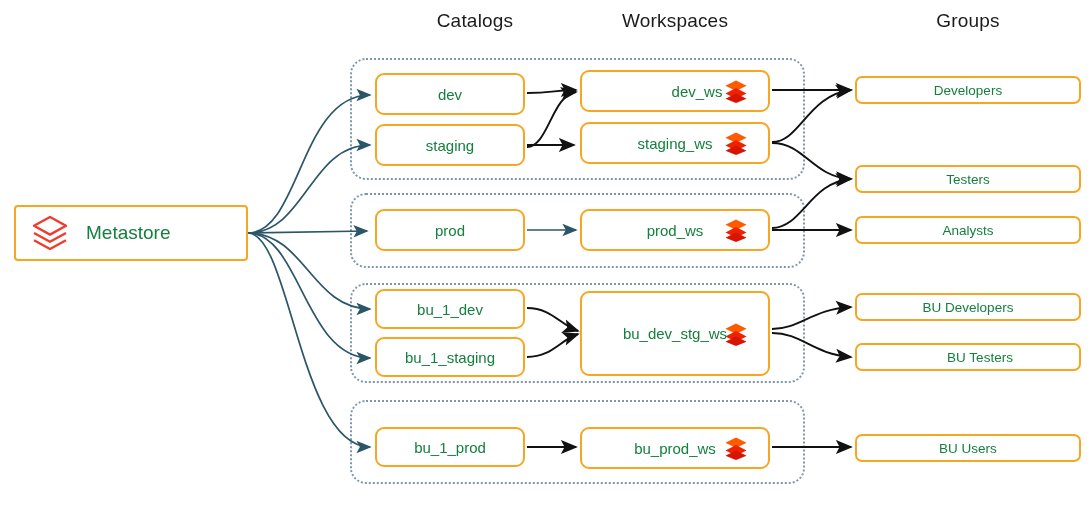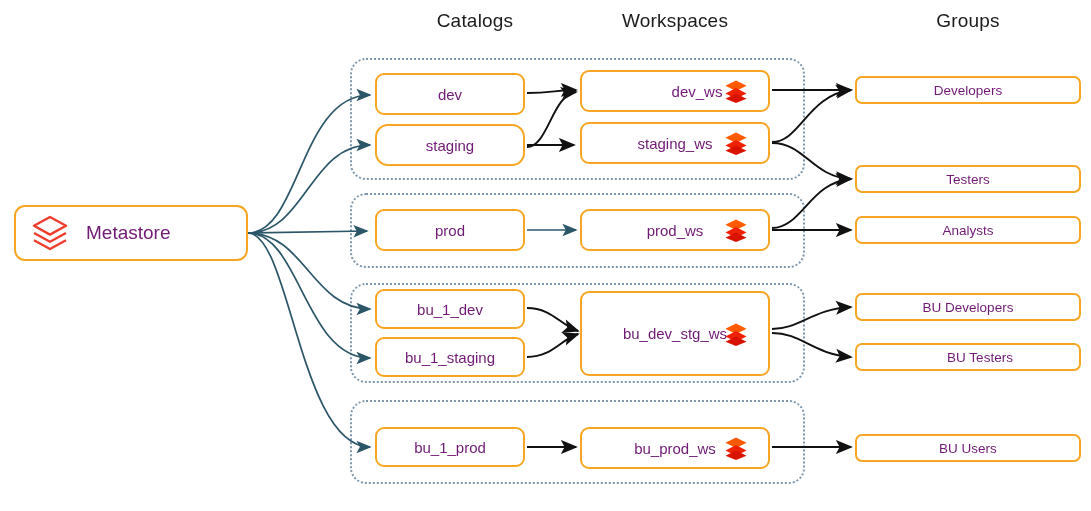--- a/index.html
+++ b/index.html
@@ -38,31 +38,31 @@
   .node {
     position: absolute;
     box-sizing: border-box;
     background: #ffffff;
     border: 2.5px solid #f7a623;
     border-radius: 9px;
     display: flex;
     align-items: center;
     justify-content: center;
     font-size: 15px;
-    color: #701a75;
+    color: #15803d;
     font-family: "Liberation Sans", sans-serif;
     white-space: nowrap;
   }
   .node.group-node {
     border-radius: 7px;
     border-width: 2.5px;
     font-size: 13.5px;
   }
   .node.metastore-node {
-    border-radius: 11px;
+    border-radius: 4px;
     justify-content: flex-start;
     padding-left: 14px;
     gap: 16px;
     font-size: 19px;
   }
   .node-label {
     display: inline-block;
   }
   .ws-logo {
     position: absolute;
@@ -154,21 +154,21 @@
           <path d="M10 68 L50 90 L90 68"></path>
         </g>
       </svg>
     </span>
     <span class="node-label">Metastore</span>
   </div>
 
   <div class="node" style="left:375px; top:73px; width:150px; height:42px;">
     <span class="node-label">dev</span>
   </div>
-  <div class="node" style="left:375px; top:124px; width:150px; height:42px;border-radius:13px;">
+  <div class="node" style="left:375px; top:124px; width:150px; height:42px;">
     <span class="node-label">staging</span>
   </div>
   <div class="node" style="left:375px; top:209px; width:150px; height:42px;">
     <span class="node-label">prod</span>
   </div>
   <div class="node" style="left:375px; top:289px; width:150px; height:40px;">
     <span class="node-label">bu_1_dev</span>
   </div>
   <div class="node" style="left:375px; top:337px; width:150px; height:40px;">
     <span class="node-label">bu_1_staging</span>

